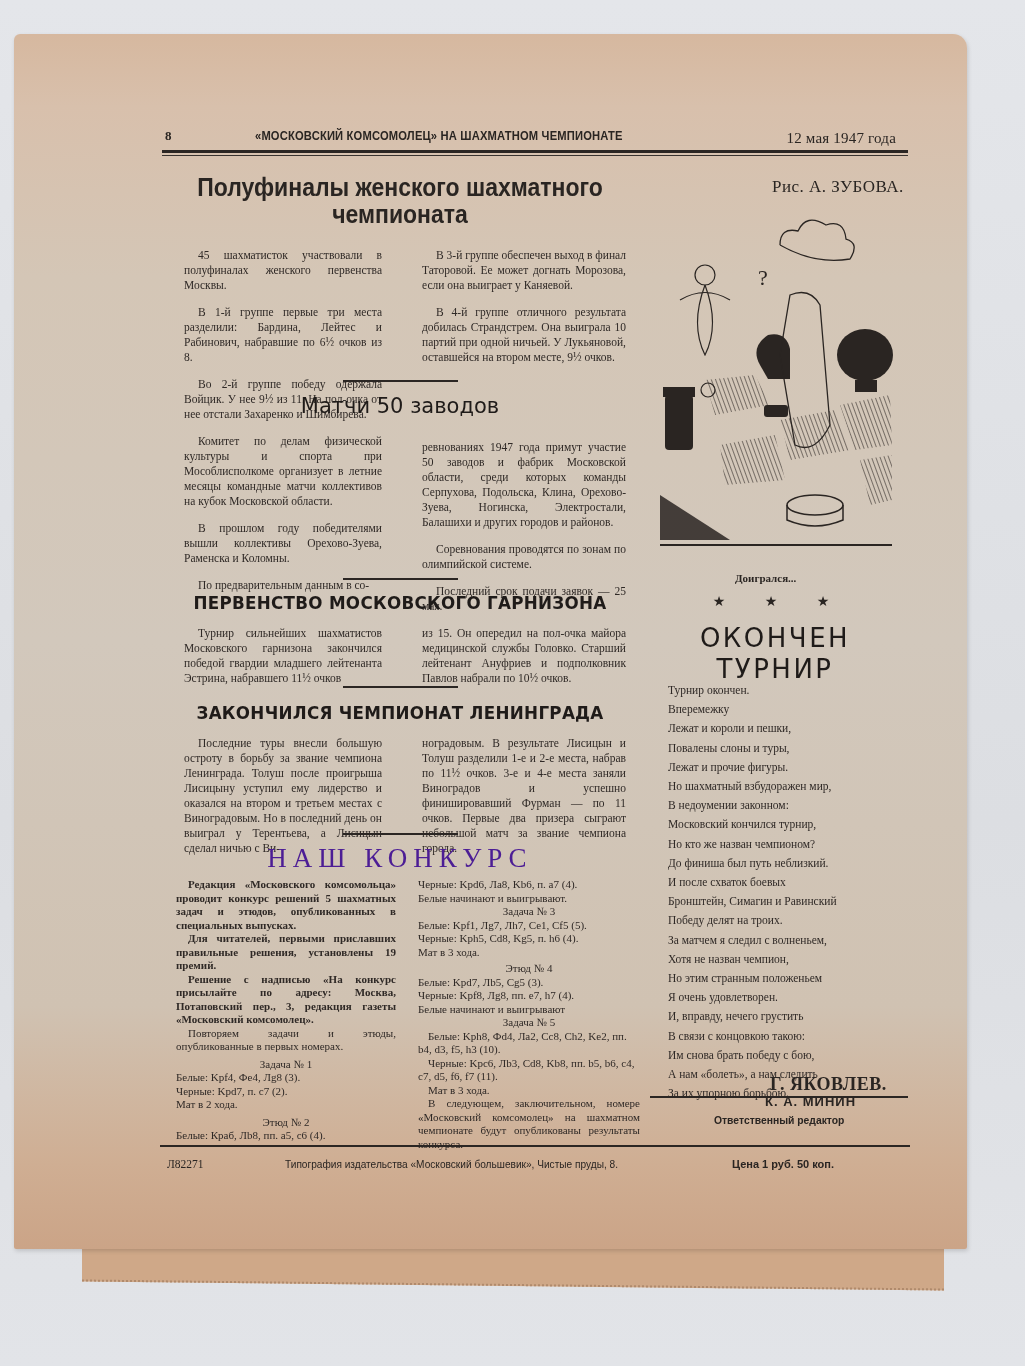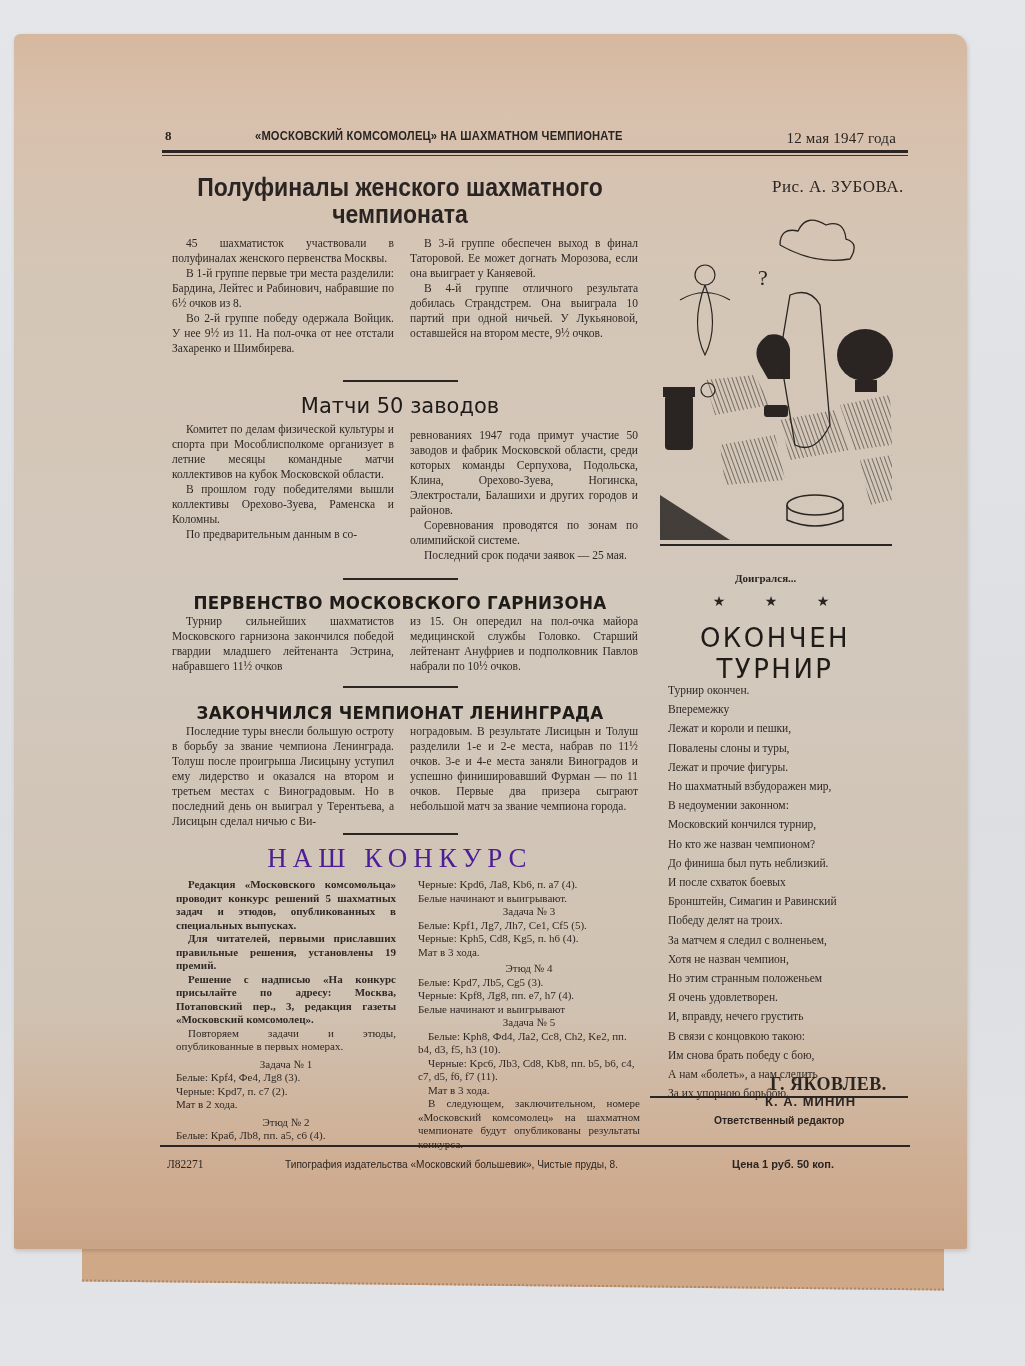--- a/index.html
+++ b/index.html
@@ -25,21 +25,21 @@
     .abs { position:absolute; }
     .hdr { top:128px; left:165px; width:743px; height:20px; font-family:"Liberation Sans", sans-serif; font-size:13px; letter-spacing:0.2px; }
     .hdr .pg { position:absolute; left:0; top:0; font-family:"Liberation Serif", serif; font-weight:bold; }
     .hdr .title { position:absolute; left:90px; top:0; font-weight:bold; transform:scaleX(0.86); transform-origin:left; white-space:nowrap; }
     .hdr .date { position:absolute; right:12px; top:2px; font-family:"Liberation Serif", serif; font-size:15px; }
     .rule-thick { height:3px; background:#2b2623; }
     .rule-thin { height:1px; background:#3a3430; }
     .h1 { font-family:"Liberation Sans", sans-serif; font-weight:bold; font-size:25px; text-align:center; transform:scaleX(0.92); line-height:27px; }
     .credit { font-size:17px; letter-spacing:0.5px; }
     .col { font-size:11.5px; line-height:15px; text-align:justify; color:#2f2926; }
-    .col p { margin:0; text-indent:14px; }
+    .col p { margin:12px; text-indent:14px; }
     .col p.noind { text-indent:0; }
     .h2 { font-family:"DejaVu Sans", sans-serif; font-size:21px; text-align:center; color:#1f1b19; }
     .h3 { font-family:"DejaVu Sans", sans-serif; font-size:18px; font-weight:bold; text-align:center; letter-spacing:0.3px; transform:scaleX(0.93); color:#1f1b19; white-space:nowrap; }
     .sep { height:2px; background:#2b2623; }
     .nash { font-family:"Liberation Serif", serif; font-size:27px; letter-spacing:6px; text-align:center; color:#4c1d95; }
     .pz { font-size:11px; line-height:13.5px; color:#2f2926; }
     .pz p { margin:0; }
     .pz .c { text-align:center; }
     .poem { font-size:11.5px; line-height:19.2px; color:#2f2926; }
     .poem p { margin:0; }

